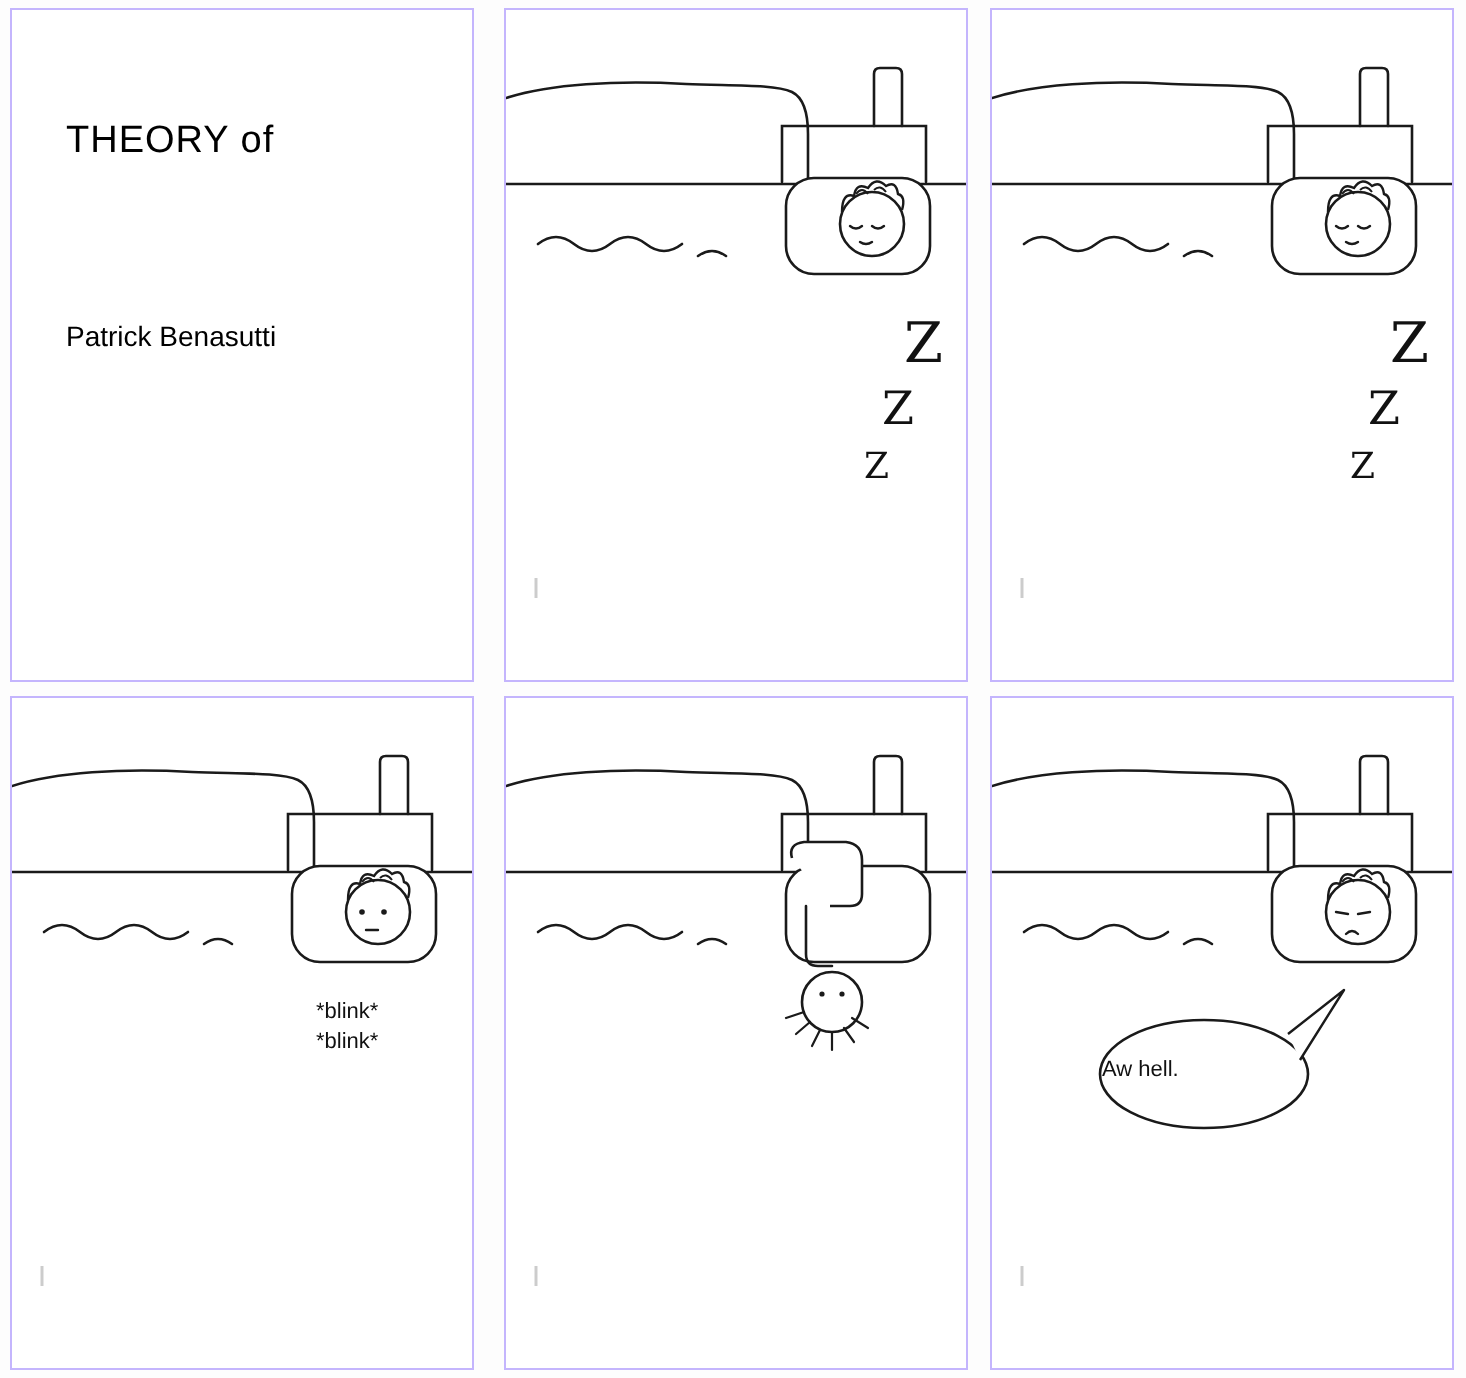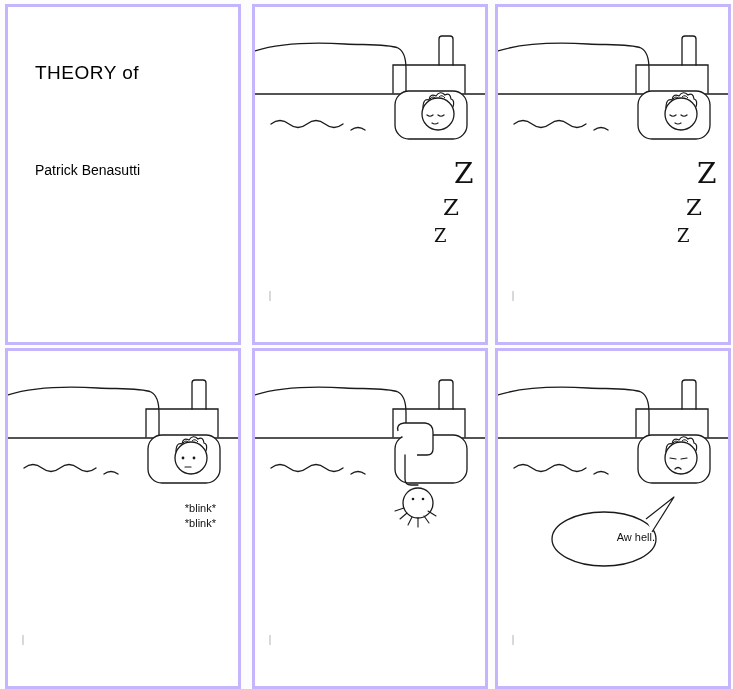--- a/index.html
+++ b/index.html
@@ -4,21 +4,21 @@
 <style>
   html,body{margin:0;padding:0;}
   body{
     width:733px;height:689px;position:relative;
     background:#fdfdfd;
     font-family:"Liberation Sans", sans-serif;
     color:#000;
   }
   .panel{
     position:absolute;width:230px;height:335px;
-    border:3px solid #c4b5fd;background:#fff;overflow:hidden;
+    border:1px solid #c4b5fd;background:#fff;overflow:hidden;
   }
   .p1{left:5px;top:4px}
   .p2{left:252px;top:4px}
   .p3{left:495px;top:4px}
   .p4{left:5px;top:348px}
   .p5{left:252px;top:348px}
   .p6{left:495px;top:348px}
 
   .scene{position:absolute;left:0;top:0;width:100%;height:100%;display:block}
 
@@ -26,25 +26,25 @@
   .title{position:absolute;left:27px;top:52px;font-size:19px;line-height:28px;letter-spacing:0.5px}
   .authors{position:absolute;left:27px;top:153px;font-size:14px;line-height:21px}
 
   
   .z{position:absolute;font-family:"DejaVu Serif", serif;color:#111;}
   .z1{left:199px;top:150px;font-size:28px}
   .z2{left:188px;top:187px;font-size:23px}
   .z3{left:179px;top:218px;font-size:18px}
 
   
-  .blink{position:absolute;left:152px;top:150px;width:56px;text-align:right;
+  .blink{position:absolute;left:152px;top:150px;width:56px;text-align:left;
          font-size:11px;line-height:15px;color:#111}
 
   
-  .speech-text{position:absolute;left:55px;top:180px;width:102px;text-align:right;
+  .speech-text{position:absolute;left:55px;top:180px;width:102px;text-align:left;
                font-size:11px;color:#111}
 </style>
 </head>
 <body>
 
 <svg width="0" height="0" style="position:absolute" aria-hidden="true">
   <defs>
     <symbol id="bed-base" viewBox="0 0 230 335">
       <g fill="none" stroke="#1a1a1a" stroke-width="1.3" stroke-linecap="round">
 

